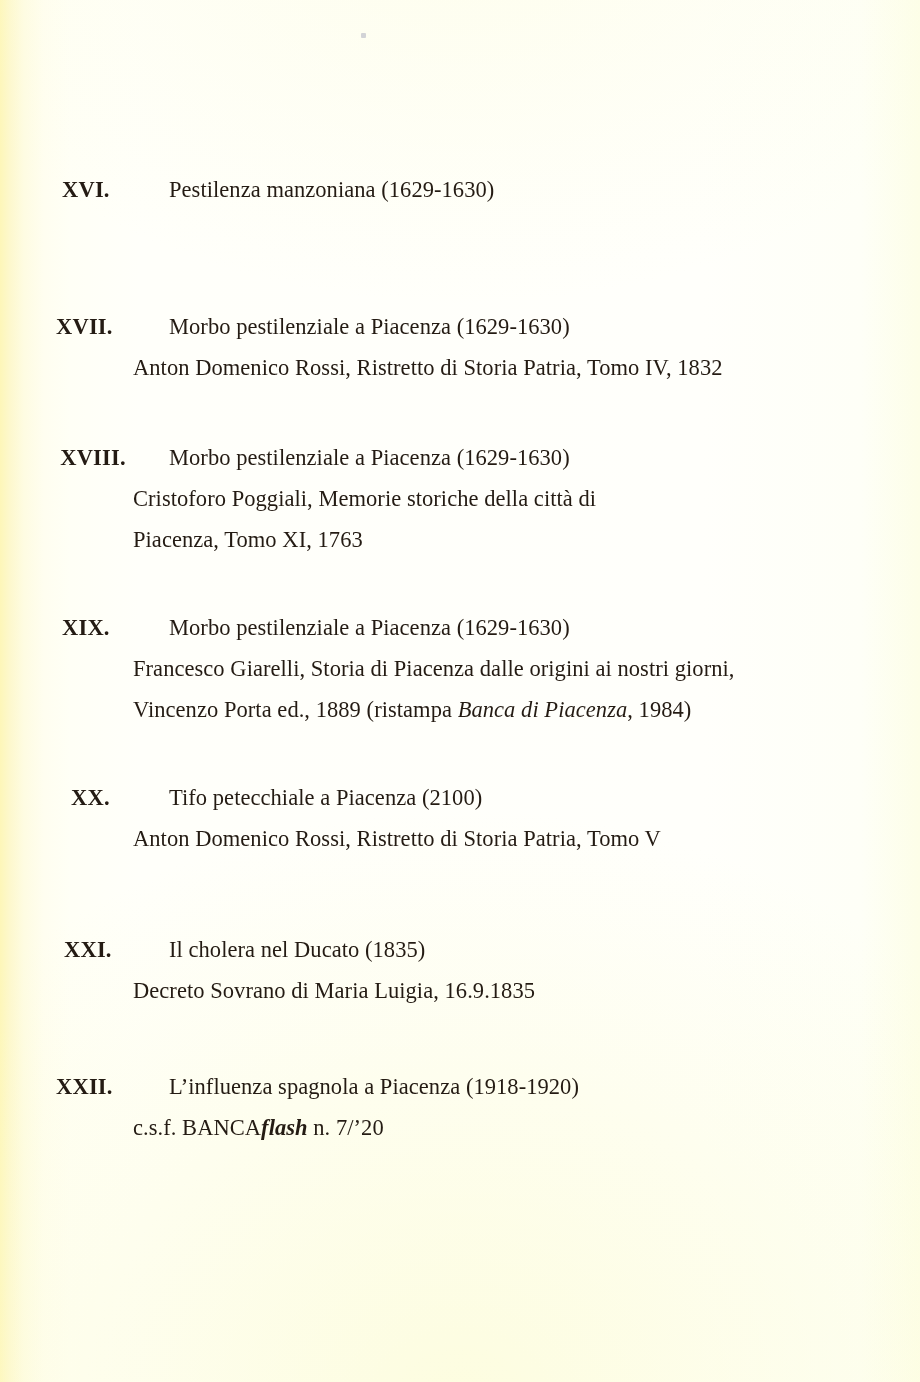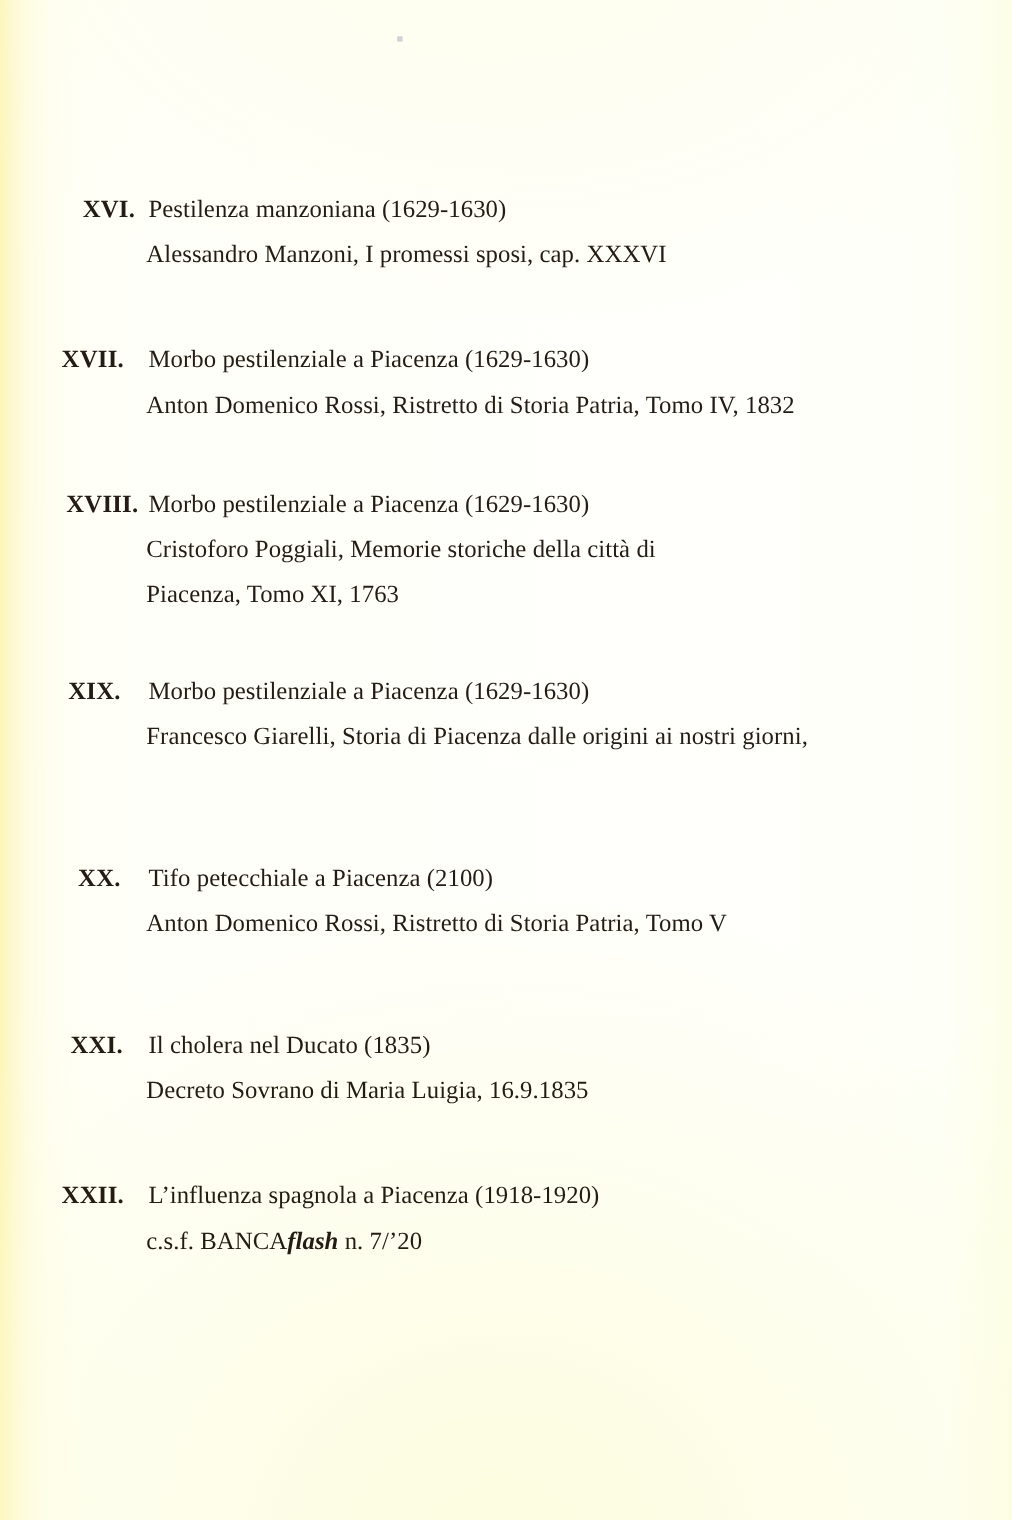--- a/index.html
+++ b/index.html
@@ -76,39 +76,40 @@
     top: 0;
     width: 74px;
     text-align: left;
     font-weight: bold;
     font-size: 22.5px;
     line-height: 41px;
     letter-spacing: 0.2px;
     white-space: nowrap;
   }
   
-  .entry-numeral.n-xvi   { left: 6px; text-align: center;  }
+  .entry-numeral.n-xvi   { left: 6px;  }
   .entry-numeral.n-xvii  { left: 0px;  }
   .entry-numeral.n-xviii { left: 0px; text-align: center;  }
   .entry-numeral.n-xix   { left: 6px;  }
   .entry-numeral.n-xx    { left: 15px; }
   .entry-numeral.n-xxi   { left: 8px;  }
   .entry-numeral.n-xxii  { left: 0px;  }
 
   .entry-lines {
     margin-left: 79px;
     display: block;
   }
 
   .entry-line {
     display: block;
     font-size: 22.5px;
     line-height: 41px;
     white-space: nowrap;
     letter-spacing: 0.05px;
+    margin-left: 34px;
   }
   .entry-line.tight { margin-left: -2px; }
 
   .it { font-style: italic; }
   .bi { font-style: italic; font-weight: bold; }
 
   
   #entry-0 { top: 169px; }
   #entry-1 { top: 306px; }
   #entry-2 { top: 437px; }
@@ -123,21 +124,20 @@
 <div id="page">
 
   <div id="paper-tint"></div>
   <div id="top-speck"></div>
 
   <div id="entry-list">
       <div class="entry" id="entry-0">
         <span class="entry-numeral n-xvi">XVI.</span>
         <div class="entry-lines">
           <div class="entry-line">Pestilenza manzoniana (1629-1630)</div>
-          <div class="entry-line tight">Alessandro Manzoni, I promessi sposi, cap. XXXVI</div>
         </div>
       </div>
       <div class="entry" id="entry-1">
         <span class="entry-numeral n-xvii">XVII.</span>
         <div class="entry-lines">
           <div class="entry-line">Morbo pestilenziale a Piacenza (1629-1630)</div>
           <div class="entry-line tight">Anton Domenico Rossi, Ristretto di Storia Patria, Tomo IV, 1832</div>
         </div>
       </div>
       <div class="entry" id="entry-2">
@@ -146,20 +146,21 @@
           <div class="entry-line">Morbo pestilenziale a Piacenza (1629-1630)</div>
           <div class="entry-line tight">Cristoforo Poggiali, Memorie storiche della città di</div>
           <div class="entry-line tight">Piacenza, Tomo XI, 1763</div>
         </div>
       </div>
       <div class="entry" id="entry-3">
         <span class="entry-numeral n-xix">XIX.</span>
         <div class="entry-lines">
           <div class="entry-line">Morbo pestilenziale a Piacenza (1629-1630)</div>
           <div class="entry-line tight">Francesco Giarelli, Storia di Piacenza dalle origini ai nostri giorni,</div>
+          <div class="entry-line tight"><span>Vincenzo Porta ed., 1889 (ristampa </span><span class="it">Banca di Piacenza</span><span>, 1984)</span></div>
         </div>
       </div>
       <div class="entry" id="entry-4">
         <span class="entry-numeral n-xx">XX.</span>
         <div class="entry-lines">
           <div class="entry-line">Tifo petecchiale a Piacenza (2100)</div>
           <div class="entry-line tight">Anton Domenico Rossi, Ristretto di Storia Patria, Tomo V</div>
         </div>
       </div>
       <div class="entry" id="entry-5">

